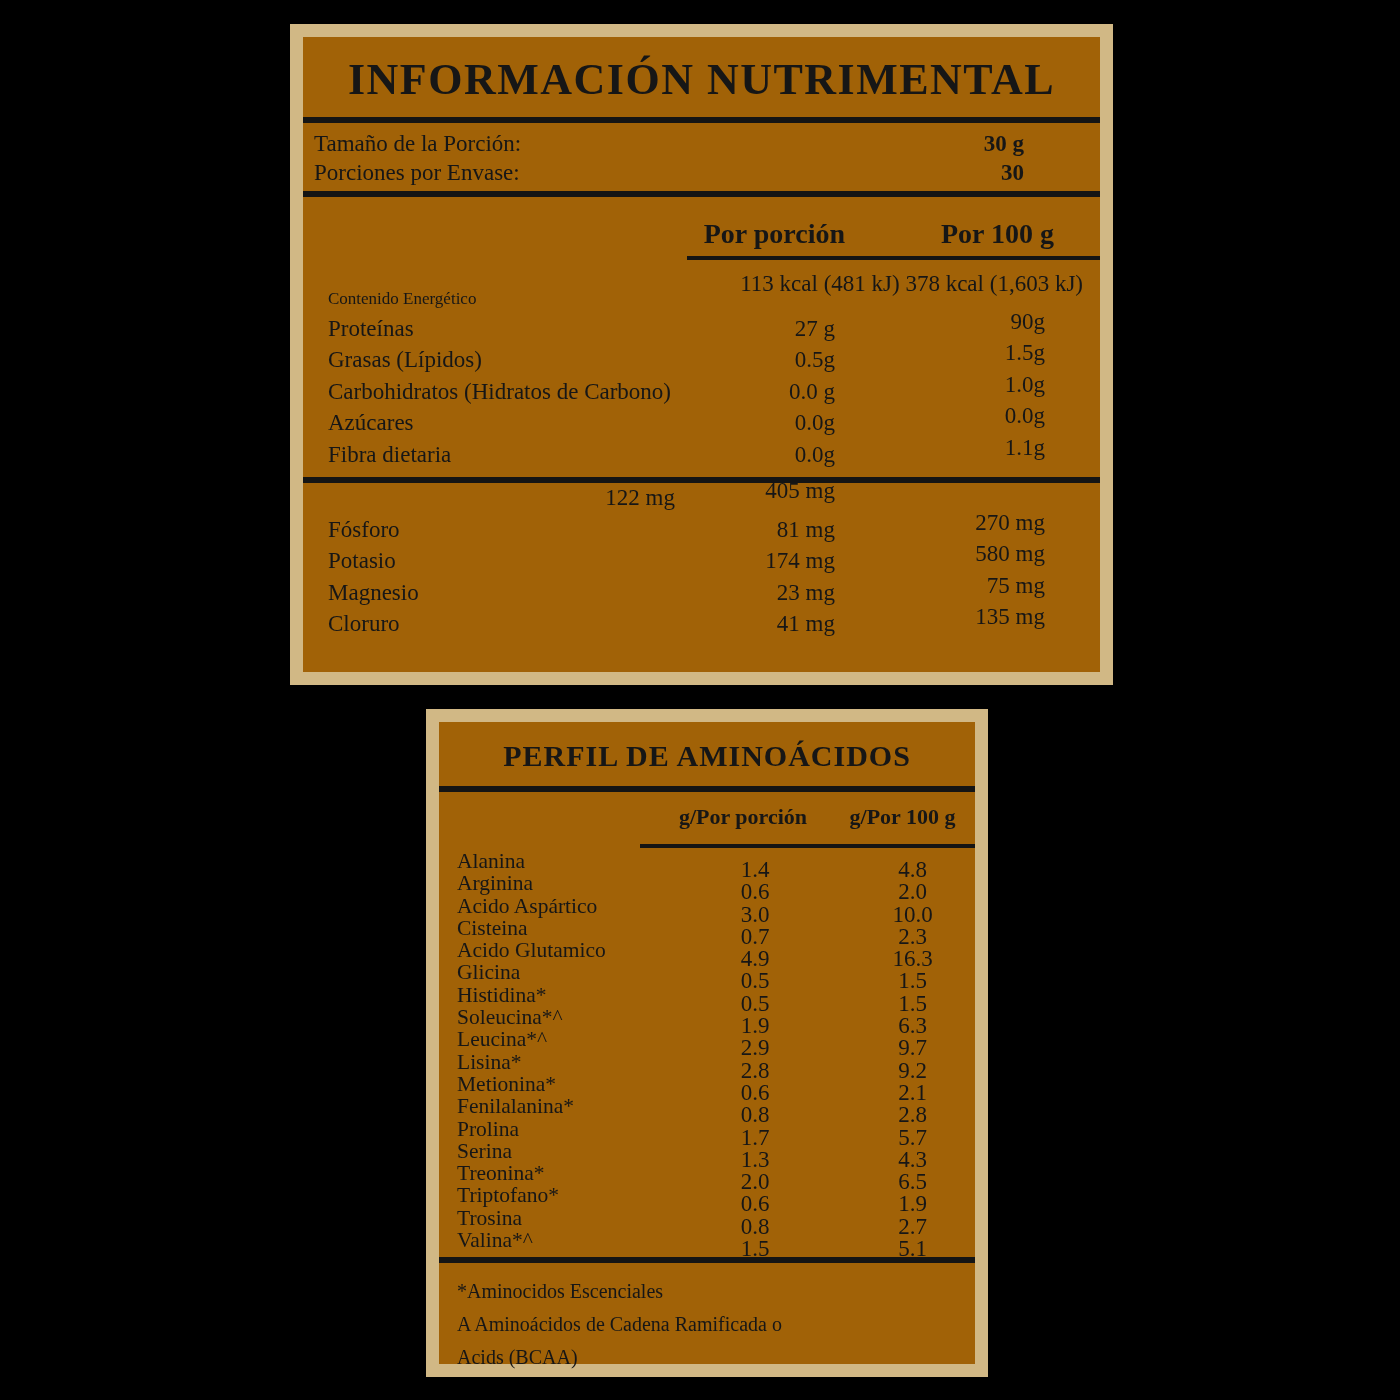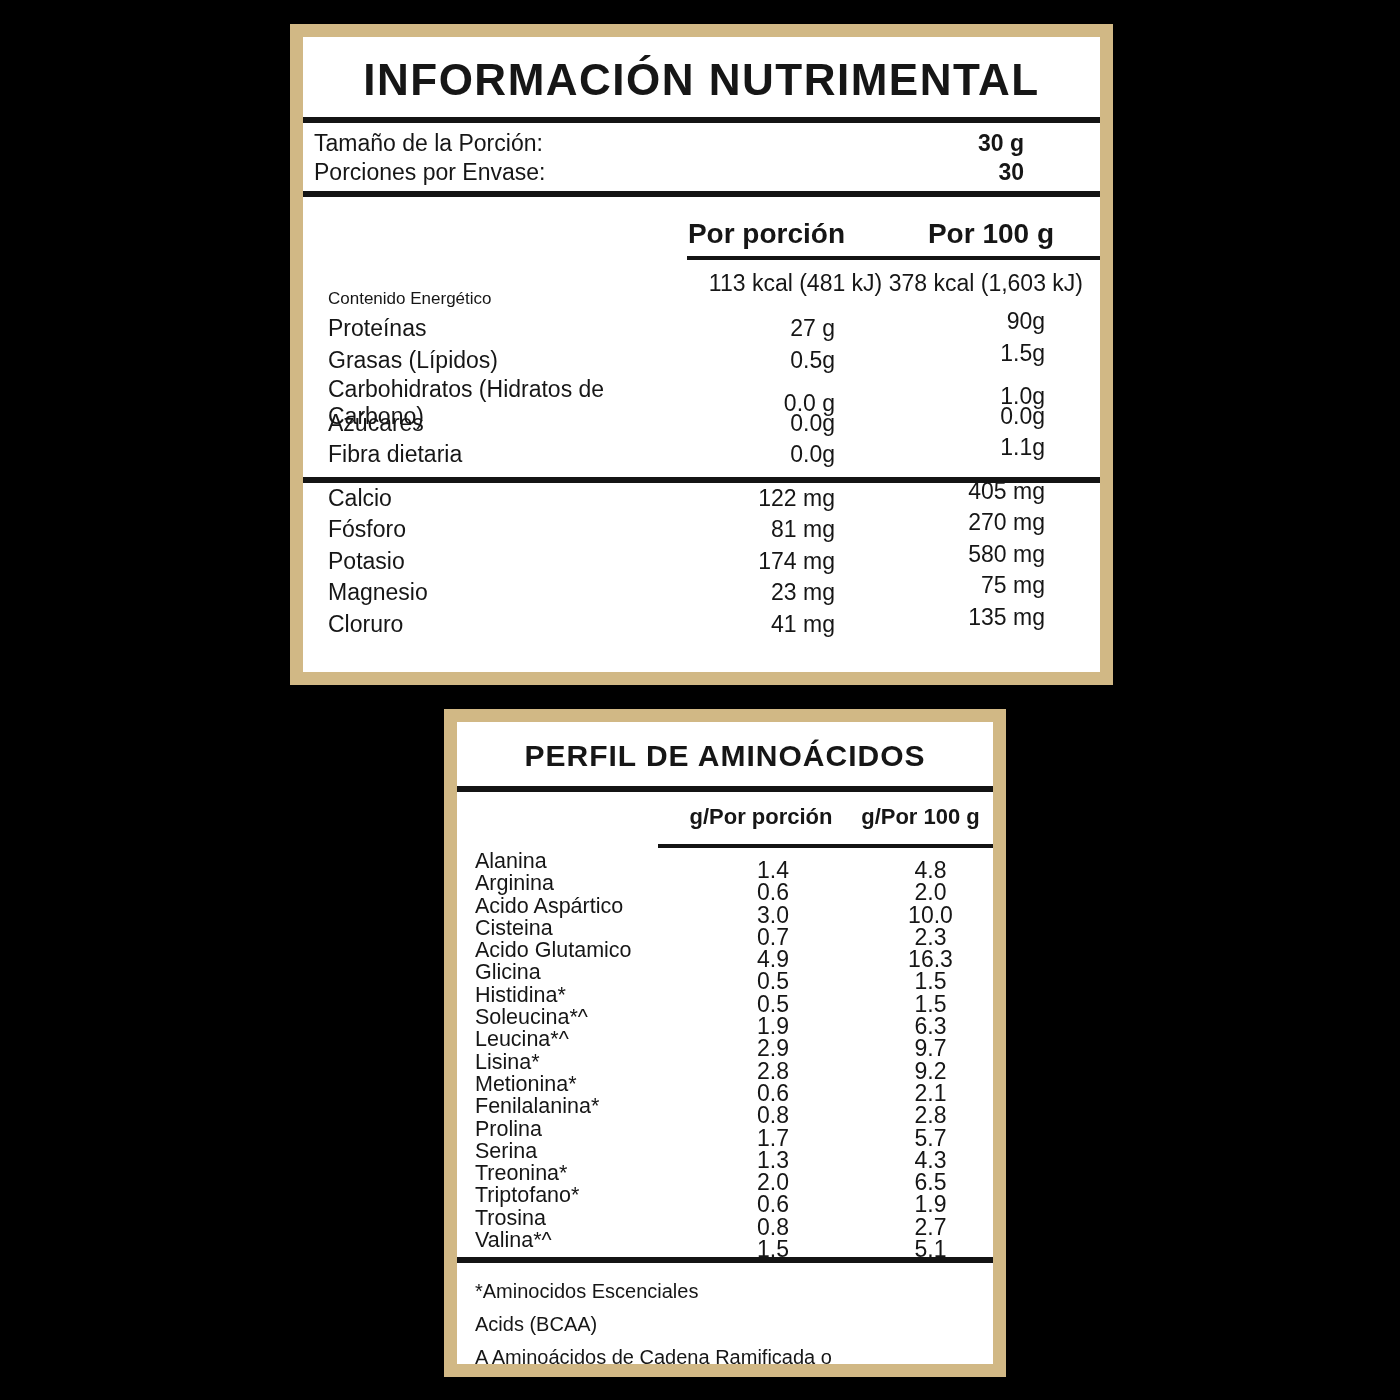--- a/index.html
+++ b/index.html
@@ -1,21 +1,21 @@
 <!DOCTYPE html>
 <html><head>
 <meta charset="utf-8">
 <style>
   * { margin:0; padding:0; box-sizing:border-box; }
   html,body { width:1400px; height:1400px; background:#000; overflow:hidden;
               font-family:"Liberation Sans", sans-serif; color:#161616; }
 
-  .panel { position:absolute; background:#ffffff; border:13px solid #D1B885; }
+  .panel { position:absolute; background:#a16207; border:13px solid #D1B885;font-family:Liberation Serif, serif; }
   #nutrition-panel { left:290px; top:24px;  width:823px; height:661px; }
-  #amino-panel     { left:444px; top:709px; width:562px; height:668px; }
+  #amino-panel     { left:426px; top:709px; width:562px; height:668px; }
 
   .thick { height:6px; background:#141414; }
   .subline { height:4px; background:#141414; }
 
   
   .p1-title { margin-top:16px; height:54px; line-height:54px; text-align:center;
               font-size:44px; font-weight:bold; letter-spacing:1.5px; }
   #nutrition-panel .thick.t1 { margin-top:10px; }
   .serving-wrap { padding-top:6px; }
   .serving-row { display:flex; align-items:center; height:29px;
@@ -122,21 +122,20 @@
   <div class="nrow">
     <span class="lbl">Fibra dietaria</span>
     <span class="c2">0.0g</span>
     <span class="c3">1.1g</span>
   </div>
 
 </div>
   <div class="thick t3"></div>
   <div class="minerals-wrap">
   <div class="nrow">
-    <span class="lbl">Calcio</span>
     <span class="c2">122 mg</span>
     <span class="c3">405 mg</span>
   </div>
 
   <div class="nrow">
     <span class="lbl">Fósforo</span>
     <span class="c2">81 mg</span>
     <span class="c3">270 mg</span>
   </div>
 
@@ -277,16 +276,16 @@
   <div class="arow">
     <span class="lbl">Valina*^</span>
     <span class="ca">1.5</span>
     <span class="cb">5.1</span>
   </div>
 </div>
 
   <div class="thick t2"></div>
   <div class="footnotes">
     <div>*Aminocidos Escenciales</div>
+    <div>A Aminoácidos de Cadena Ramificada o</div>
     <div>Acids (BCAA)</div>
-    <div>A Aminoácidos de Cadena Ramificada o</div>
   </div>
 </div>
 
 </body></html>

